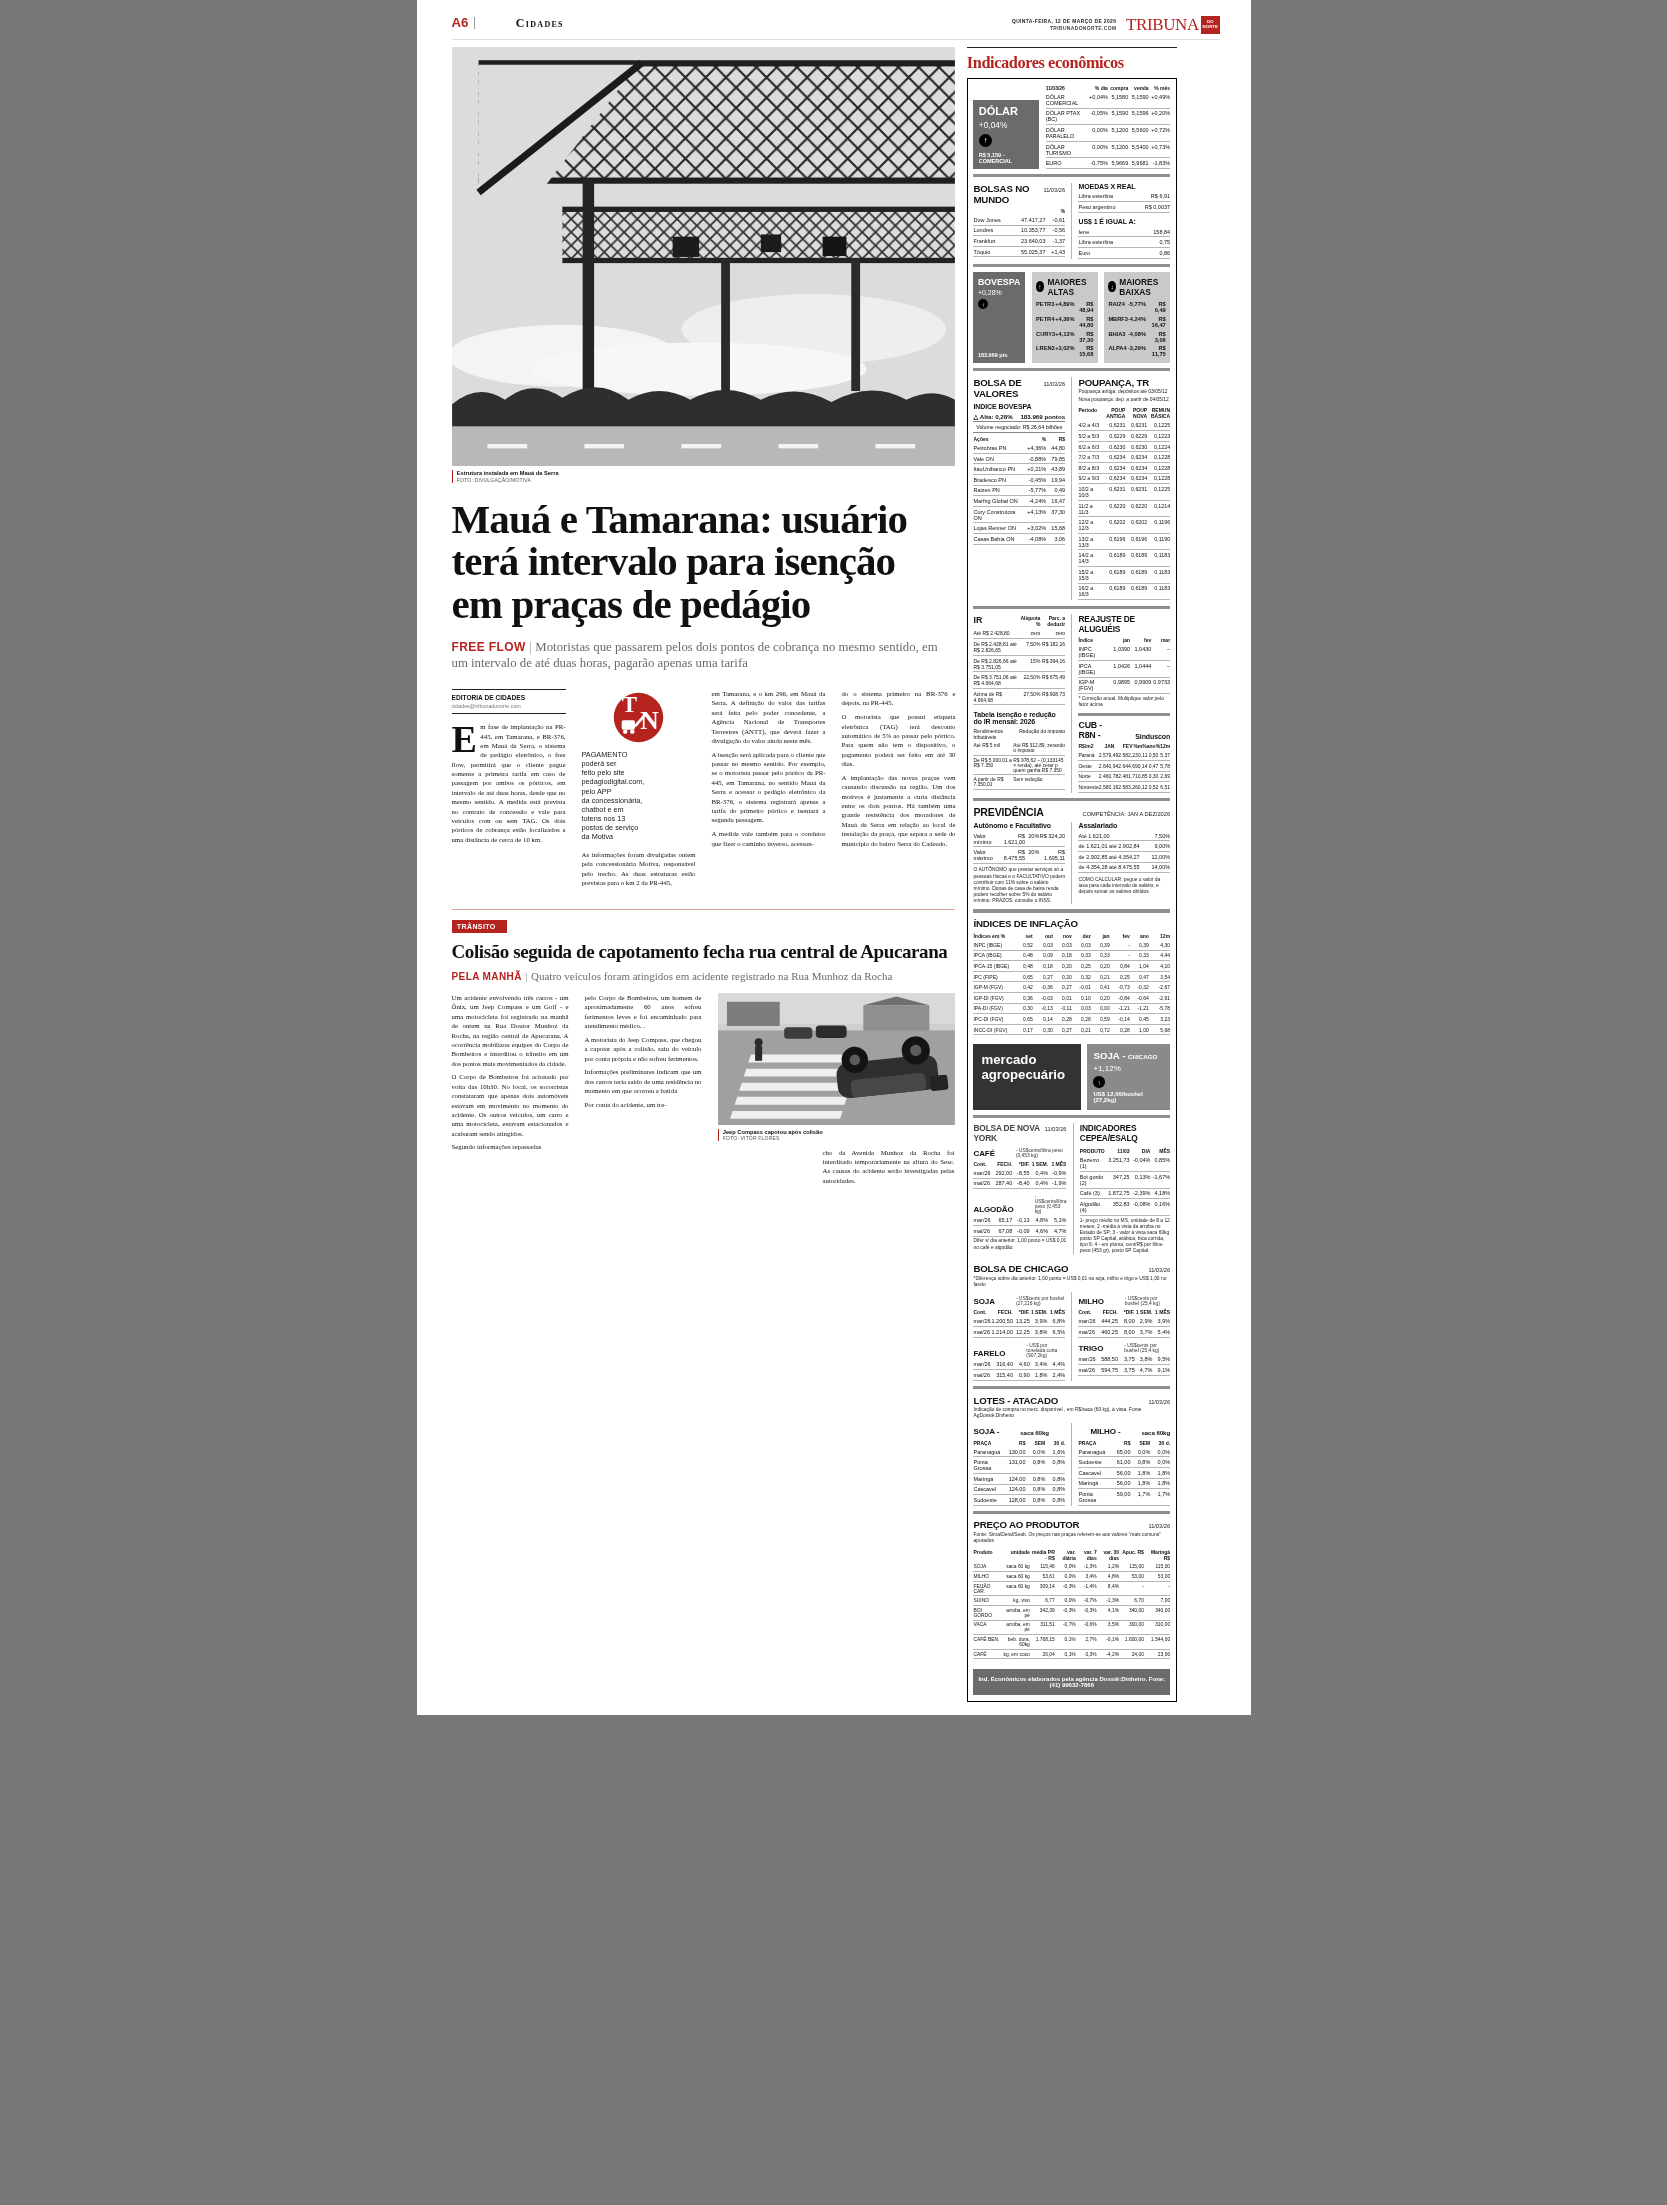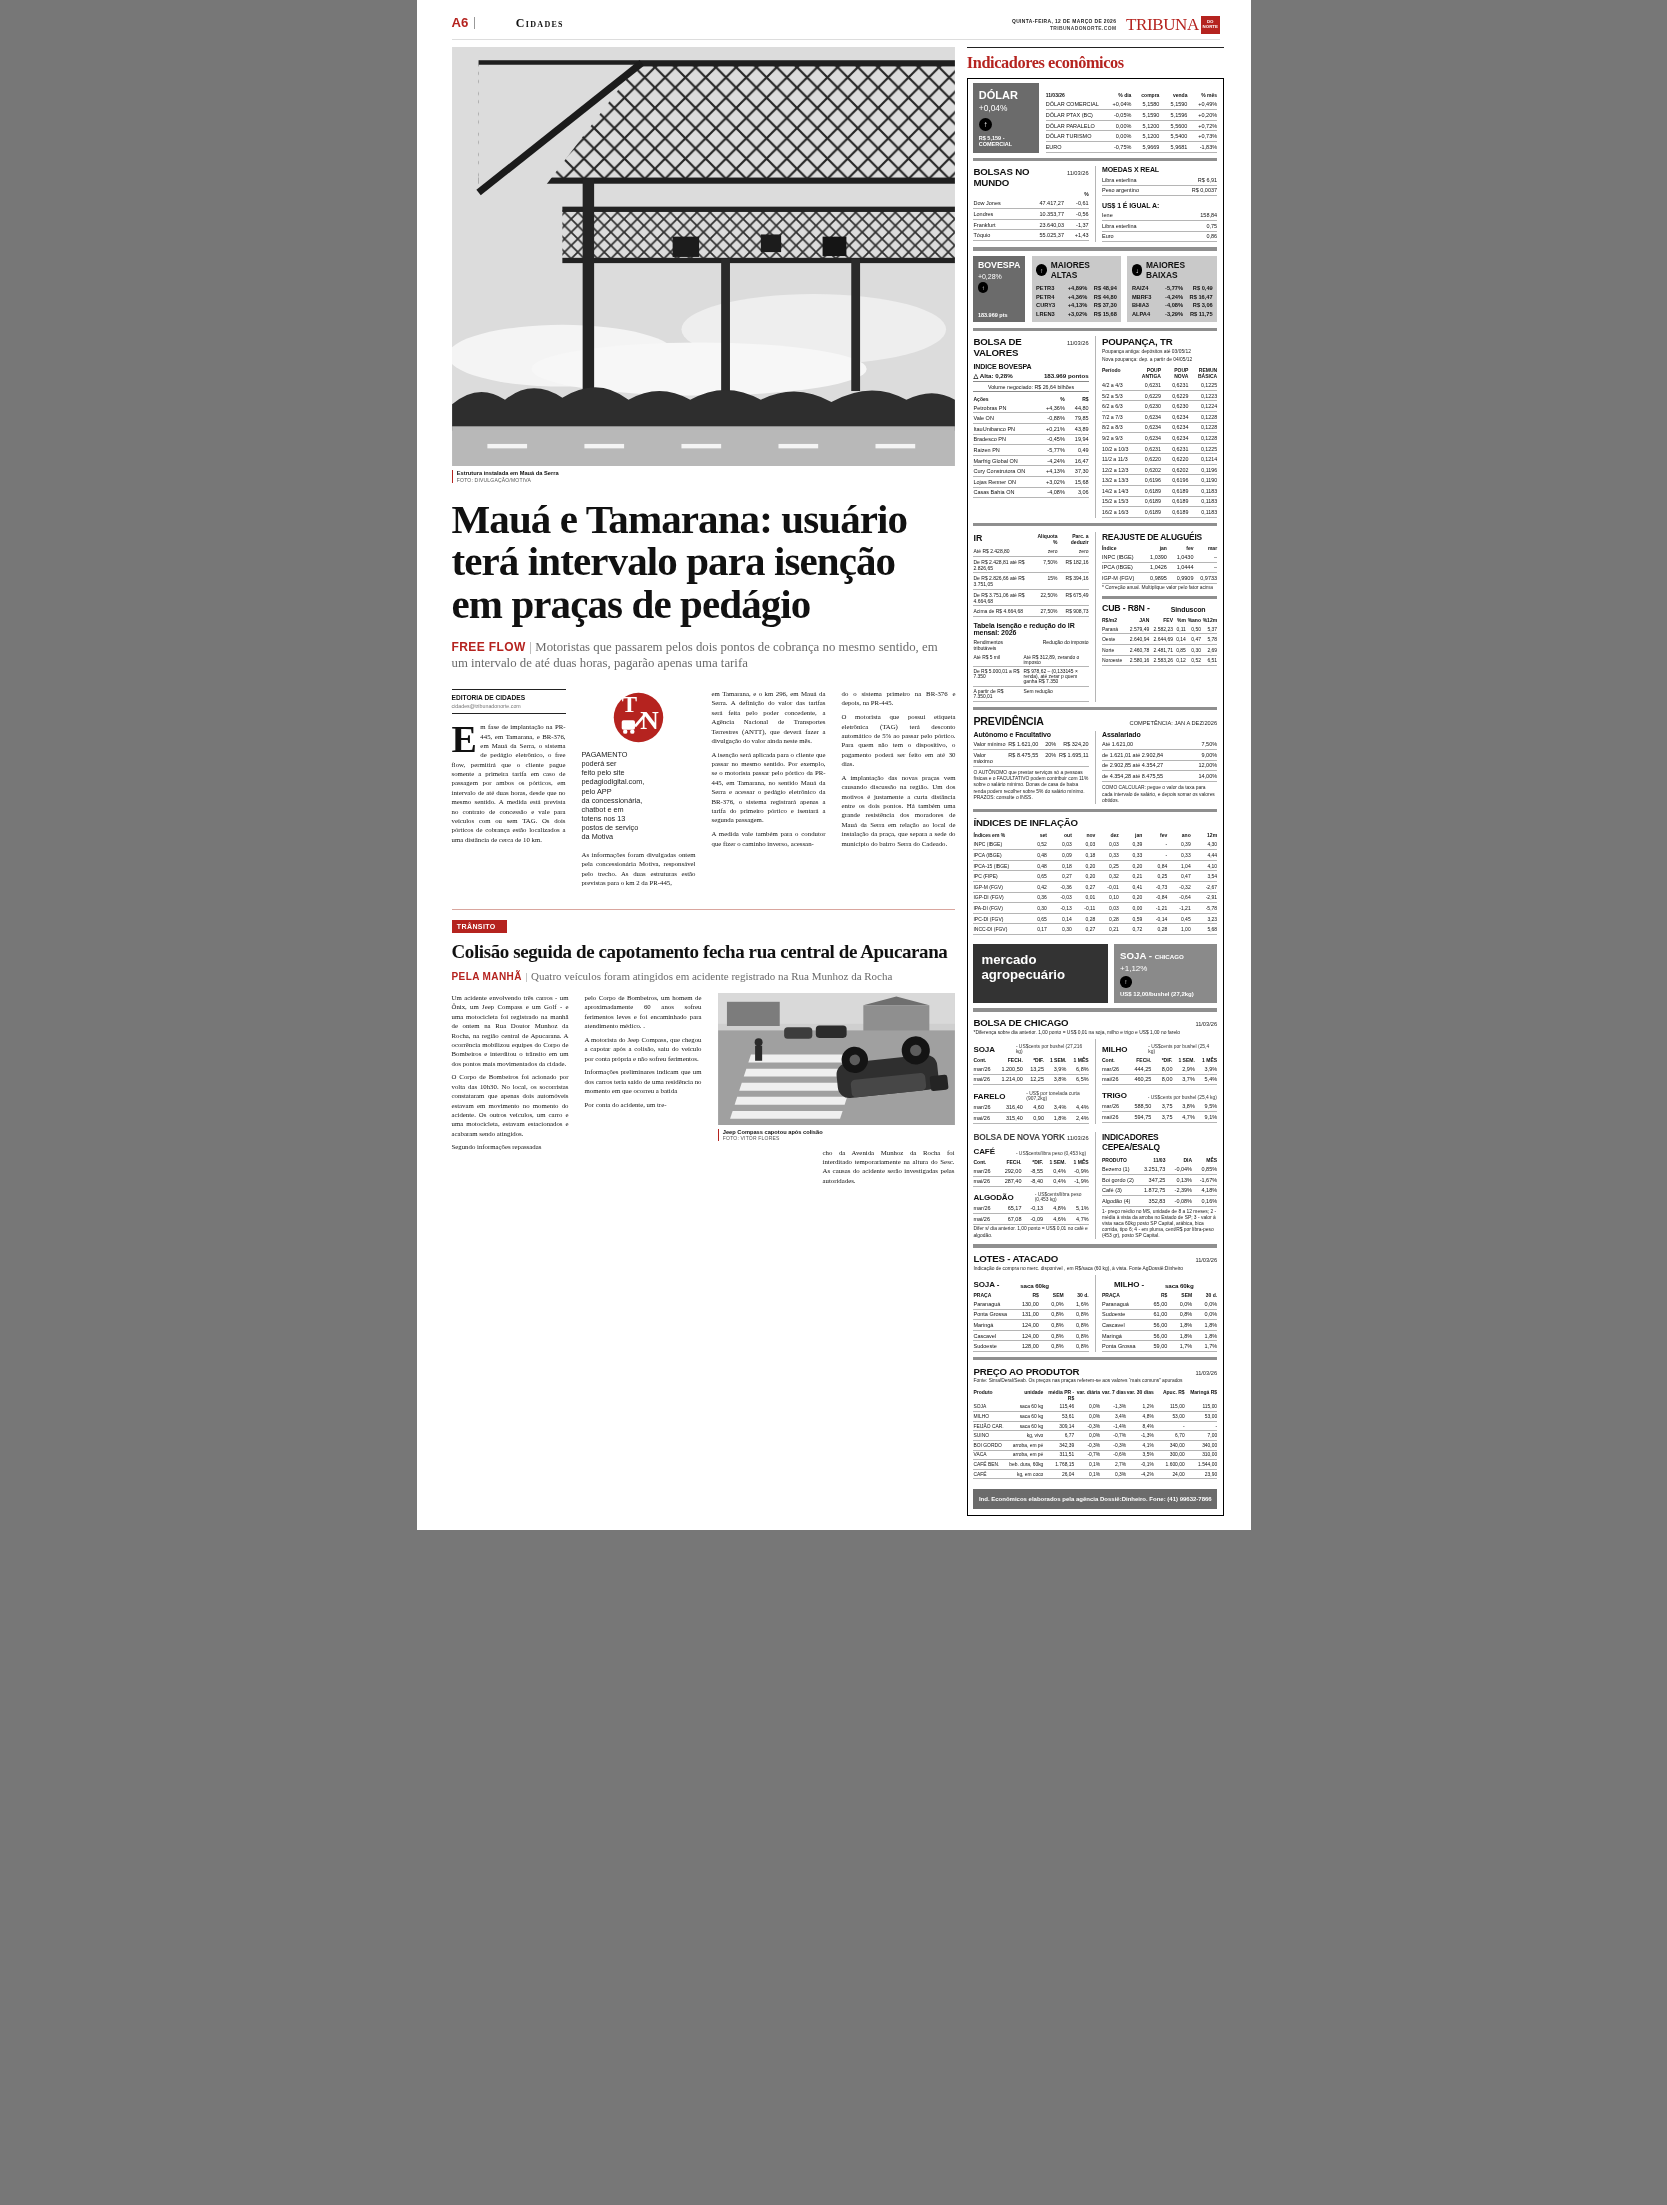--- a/index.html
+++ b/index.html
@@ -19,21 +19,21 @@
   .hdr-date-block{text-align:right;font-family:"Liberation Sans",sans-serif;}
   .hdr-date{font-size:4.9px;font-weight:bold;letter-spacing:0.4px;color:#222;}
   .hdr-site{font-size:4.9px;font-weight:bold;letter-spacing:0.4px;color:#444;margin-top:1.3px;}
   .logo{display:flex;align-items:center;gap:2.2px;}
   .logo-main{font-family:"Liberation Serif",serif;font-weight:normal;font-size:17px;color:var(--red);letter-spacing:-0.4px;text-align:center;}
   .logo-box{width:18.5px;height:18.5px;background:var(--red);color:#fff;font-family:"Liberation Sans",sans-serif;
             font-weight:bold;font-size:4.4px;line-height:1.1;display:flex;align-items:center;justify-content:center;text-align:center;}
   
   .mainwrap{display:flex;gap:12.3px;margin-top:7px;}
   .leftcol{width:503px;flex:none;}
-  .sidebar{width:257px;flex:none;}
+  .sidebar{width:210px;flex:none;}
   
   .photo-frame{width:503px;height:419px;overflow:hidden;background:#e3e3e3;}
   .caption{display:flex;gap:3.5px;margin-top:3.5px;}
   .caption-bar{width:1.8px;background:var(--red);flex:none;}
   .caption-txt{font-family:"Liberation Sans",sans-serif;}
   .caption-main{font-size:5.7px;font-weight:bold;}
   .caption-credit{font-size:5px;color:#555;margin-top:0.9px;letter-spacing:0.2px;}
   
   .headline{font-size:41px;line-height:1.04;font-weight:bold;letter-spacing:-0.9px;margin-top:15px;}
   .kicker{margin-top:13.2px;font-size:12.8px;line-height:1.3;color:#6b6b6b;}
@@ -793,20 +793,81 @@
           <div class="sojabox">
             <div class="t"><span>SOJA -</span> <small>CHICAGO</small></div>
             <div class="p">+1,12%</div>
             <div class="circ" style="width:11.5px;height:11.5px;font-size:6.6px;margin:3.5px 0;">↑</div>
             <div class="v">US$ 12,00/bushel (27,2kg)</div>
           </div>
         </div>
 
         <div class="gbar"></div>
 
+        <div class="sec twocol">
+          <div>
+            <div class="flexsp">
+                <span class="h1s" style="font-size:8.4px;color:#444;">BOLSA DE NOVA YORK</span>
+                <span class="sdate">11/03/26</span>
+              </div>
+            <div class="subhead">
+                <span class="h2s" style="font-size:8px;">CAFÉ</span>
+                <span class="unit">- US$cents/libra peso (0,453 kg)</span>
+              </div>
+            <div class="tbl" style="grid-template-columns:.9fr 1.1fr .9fr .95fr .95fr;">
+              <div class="tr"><span class="th">Cont.</span><span class="th num">FECH.</span><span class="th num">*DIF.</span><span class="th num">1 SEM.</span><span class="th num">1 MÊS</span></div>
+            </div>
+            <div class="tbl" style="grid-template-columns:.9fr 1.1fr .9fr .95fr .95fr;">
+
+            <div class="tr">
+                <span class="td">mar/26</span><span class="td num">292,00</span><span class="td num">-8,55</span><span class="td num">0,4%</span><span class="td num">-0,9%</span>
+              </div>
+                <div class="tr">
+                <span class="td">mai/26</span><span class="td num">287,40</span><span class="td num">-8,40</span><span class="td num">0,4%</span><span class="td num">-1,9%</span>
+              </div>
+              </div>
+            <div class="subhead" style="margin-top:4.4px;">
+                <span class="h2s" style="font-size:8px;">ALGODÃO</span>
+                <span class="unit">- US$cents/libra peso (0,453 kg)</span>
+              </div>
+            <div class="tbl" style="grid-template-columns:.9fr 1.1fr .9fr .95fr .95fr;">
+
+            <div class="tr">
+                <span class="td">mar/26</span><span class="td num">65,17</span><span class="td num">-0,13</span><span class="td num">4,8%</span><span class="td num">5,1%</span>
+              </div>
+                <div class="tr">
+                <span class="td">mai/26</span><span class="td num">67,08</span><span class="td num">-0,09</span><span class="td num">4,6%</span><span class="td num">4,7%</span>
+              </div>
+              </div>
+            <div class="note">Difer s/ dia anterior. 1,00 ponto = US$ 0,01 no café e algodão.</div>
+          </div>
+          <div>
+            <div class="h1s" style="font-size:8.4px;">INDICADORES CEPEA/ESALQ</div>
+            <div class="tbl" style="grid-template-columns:1.15fr 1fr .9fr .85fr;margin-top:3.5px;">
+              <div class="tr"><span class="th">PRODUTO</span><span class="th num">11/03</span><span class="th num">DIA</span><span class="th num">MÊS</span></div>
+            </div>
+            <div class="tbl" style="grid-template-columns:1.15fr 1fr .9fr .85fr;">
+
+            <div class="tr">
+                <span class="td">Bezerro (1)</span><span class="td num">3.251,73</span><span class="td num">-0,04%</span><span class="td num">0,85%</span>
+              </div>
+                <div class="tr">
+                <span class="td">Boi gordo (2)</span><span class="td num">347,25</span><span class="td num">0,13%</span><span class="td num">-1,67%</span>
+              </div>
+                <div class="tr">
+                <span class="td">Café (3)</span><span class="td num">1.872,75</span><span class="td num">-2,39%</span><span class="td num">4,18%</span>
+              </div>
+                <div class="tr">
+                <span class="td">Algodão (4)</span><span class="td num">352,83</span><span class="td num">-0,08%</span><span class="td num">0,16%</span>
+              </div>
+              </div>
+            <div class="note">1- preço médio no MS, unidade de 8 a 12 meses; 2 -média à vista da arroba no Estado de SP; 3 - valor à vista saca 60kg posto SP Capital, arábica, bica corrida, tipo 6; 4 - em pluma, cent/R$ por libra-peso (453 gr), posto SP Capital.</div>
+          </div>
+        </div>
+
         <div class="sec">
           <div class="flexsp">
               <span class="h1s">BOLSA DE CHICAGO</span>
               <span class="sdate">11/03/26</span>
             </div>
           <div class="note">*Diferença sobre dia anterior. 1,00 ponto = US$ 0,01 na soja, milho e trigo e US$ 1,00 no farelo</div>
           <div class="twocol" style="margin-top:3.5px;">
             <div>
               <div class="subhead">
                   <span class="h2s" style="font-size:8px;">SOJA</span>
@@ -865,81 +926,20 @@
                   <span class="td">mar/26</span><span class="td num">588,50</span><span class="td num">3,75</span><span class="td num">3,8%</span><span class="td num">9,5%</span>
                 </div>
                   <div class="tr">
                   <span class="td">mai/26</span><span class="td num">594,75</span><span class="td num">3,75</span><span class="td num">4,7%</span><span class="td num">9,1%</span>
                 </div>
                 </div>
             </div>
           </div>
         </div>
 
-        <div class="sec twocol">
-          <div>
-            <div class="flexsp">
-                <span class="h1s" style="font-size:8.4px;color:#444;">BOLSA DE NOVA YORK</span>
-                <span class="sdate">11/03/26</span>
-              </div>
-            <div class="subhead">
-                <span class="h2s" style="font-size:8px;">CAFÉ</span>
-                <span class="unit">- US$cents/libra peso (0,453 kg)</span>
-              </div>
-            <div class="tbl" style="grid-template-columns:.9fr 1.1fr .9fr .95fr .95fr;">
-              <div class="tr"><span class="th">Cont.</span><span class="th num">FECH.</span><span class="th num">*DIF.</span><span class="th num">1 SEM.</span><span class="th num">1 MÊS</span></div>
-            </div>
-            <div class="tbl" style="grid-template-columns:.9fr 1.1fr .9fr .95fr .95fr;">
-
-            <div class="tr">
-                <span class="td">mar/26</span><span class="td num">292,00</span><span class="td num">-8,55</span><span class="td num">0,4%</span><span class="td num">-0,9%</span>
-              </div>
-                <div class="tr">
-                <span class="td">mai/26</span><span class="td num">287,40</span><span class="td num">-8,40</span><span class="td num">0,4%</span><span class="td num">-1,9%</span>
-              </div>
-              </div>
-            <div class="subhead" style="margin-top:4.4px;">
-                <span class="h2s" style="font-size:8px;">ALGODÃO</span>
-                <span class="unit">- US$cents/libra peso (0,453 kg)</span>
-              </div>
-            <div class="tbl" style="grid-template-columns:.9fr 1.1fr .9fr .95fr .95fr;">
-
-            <div class="tr">
-                <span class="td">mar/26</span><span class="td num">65,17</span><span class="td num">-0,13</span><span class="td num">4,8%</span><span class="td num">5,1%</span>
-              </div>
-                <div class="tr">
-                <span class="td">mai/26</span><span class="td num">67,08</span><span class="td num">-0,09</span><span class="td num">4,6%</span><span class="td num">4,7%</span>
-              </div>
-              </div>
-            <div class="note">Difer s/ dia anterior. 1,00 ponto = US$ 0,01 no café e algodão.</div>
-          </div>
-          <div>
-            <div class="h1s" style="font-size:8.4px;">INDICADORES CEPEA/ESALQ</div>
-            <div class="tbl" style="grid-template-columns:1.15fr 1fr .9fr .85fr;margin-top:3.5px;">
-              <div class="tr"><span class="th">PRODUTO</span><span class="th num">11/03</span><span class="th num">DIA</span><span class="th num">MÊS</span></div>
-            </div>
-            <div class="tbl" style="grid-template-columns:1.15fr 1fr .9fr .85fr;">
-
-            <div class="tr">
-                <span class="td">Bezerro (1)</span><span class="td num">3.251,73</span><span class="td num">-0,04%</span><span class="td num">0,85%</span>
-              </div>
-                <div class="tr">
-                <span class="td">Boi gordo (2)</span><span class="td num">347,25</span><span class="td num">0,13%</span><span class="td num">-1,67%</span>
-              </div>
-                <div class="tr">
-                <span class="td">Café (3)</span><span class="td num">1.872,75</span><span class="td num">-2,39%</span><span class="td num">4,18%</span>
-              </div>
-                <div class="tr">
-                <span class="td">Algodão (4)</span><span class="td num">352,83</span><span class="td num">-0,08%</span><span class="td num">0,16%</span>
-              </div>
-              </div>
-            <div class="note">1- preço médio no MS, unidade de 8 a 12 meses; 2 -média à vista da arroba no Estado de SP; 3 - valor à vista saca 60kg posto SP Capital, arábica, bica corrida, tipo 6; 4 - em pluma, cent/R$ por libra-peso (453 gr), posto SP Capital.</div>
-          </div>
-        </div>
-
         <div class="gbar"></div>
 
         <div class="sec">
           <div class="flexsp">
               <span class="h1s">LOTES - ATACADO</span>
               <span class="sdate">11/03/26</span>
             </div>
           <div class="note">Indicação de compra no merc. disponível , em R$/saca (60 kg), à vista. Fonte AgDossiê:Dinheiro</div>
           <div class="twocol" style="margin-top:3.5px;">
             <div>

